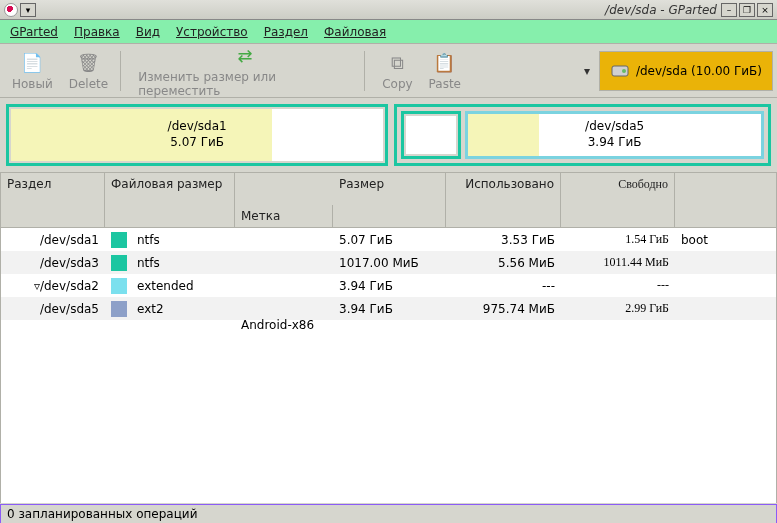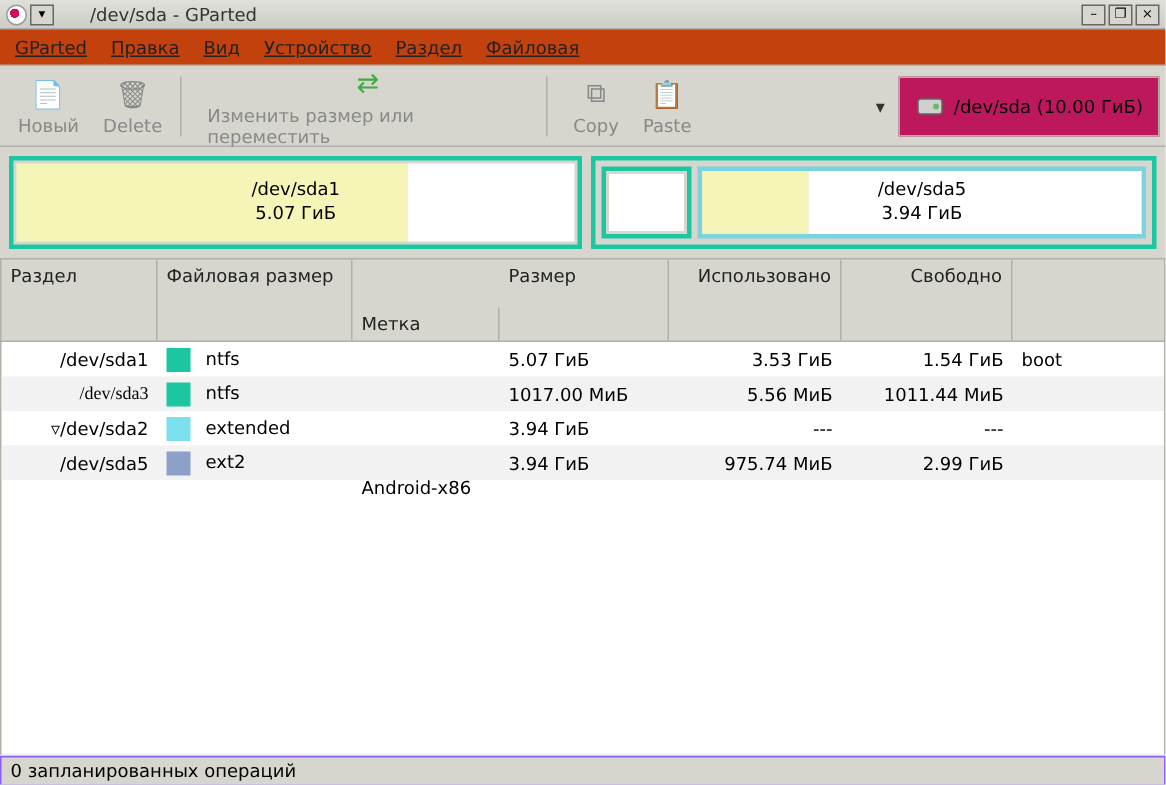--- a/index.html
+++ b/index.html
@@ -1,39 +1,39 @@
 <!DOCTYPE html>
 <html><head>
 <meta charset="utf-8">
 <style>
   * { box-sizing: border-box; margin: 0; padding: 0; }
   body { font-family: "DejaVu Sans", Arial, sans-serif; font-size: 12px; background: #d6d6ce; width: 777px; height: 523px; overflow: hidden; }
   
   
   .titlebar { height: 20px; background: linear-gradient(#e0e0da, #cccdc5); display: flex; align-items: center; border-bottom: 1px solid #888; }
   .titlebar .tb-left { width: 60px; display: flex; gap: 2px; padding-left: 4px; }
-  .titlebar .tb-title { flex: 1; text-align: left; font-size: 12px; color: #333; }
+  .titlebar .tb-title { flex: 1; text-align: right; font-size: 12px; color: #333; font-style: italic; }
   .titlebar .tb-right { width: 60px; display: flex; justify-content: flex-end; gap: 2px; padding-right: 4px; }
   .wb { width: 16px; height: 14px; border: 1px solid #666; background: #d6d6ce; display:flex; align-items:center; justify-content:center; font-size:9px; }
   .debian-swirl { width:14px; height:14px; border-radius:50%; background: radial-gradient(circle at 40% 40%, #d70a53 30%, transparent 31%), #fff; border:1px solid #999; }
 
   
-  .menubar { height: 24px; background: #c2410c; display: flex; align-items: center; padding: 0 6px; gap: 8px; border-bottom: 1px solid #b0b0a8; }
+  .menubar { height: 24px; background: #86efac; display: flex; align-items: center; padding: 0 6px; gap: 8px; border-bottom: 1px solid #b0b0a8; }
   .menu-item { padding: 2px 4px; cursor: pointer; color:#222; }
   .u { text-decoration: underline; }
 
   
   .toolbar { height: 54px; background: #d6d6ce; display: flex; align-items: center; border-bottom: 1px solid #b0b0a8; padding: 2px 4px; }
   .tbtn { display:flex; flex-direction:column; align-items:center; justify-content:center; padding: 2px 8px; gap:2px; color:#888; }
   .tbtn .ic { width:24px; height:24px; display:flex; align-items:center; justify-content:center; font-size:18px; }
   .tsep { width:6px; }
   .tb-spacer { flex:1; }
   .tb-dropdown { width:12px; display:flex; align-items:center; justify-content:center; color:#333; }
   
-  .dev-selector { display:flex; align-items:center; gap:6px; border:1px solid #b0b0a8; background:#be185d; padding: 6px 10px; margin-left:6px; height:40px; }
+  .dev-selector { display:flex; align-items:center; gap:6px; border:1px solid #b0b0a8; background:#eab308; padding: 6px 10px; margin-left:6px; height:40px; }
   .hdd { width:20px; height:20px; }
 
   
   .diskmap { padding: 6px; display:flex; gap:6px; background:#d6d6ce; }
   .dm-block { border: 3px solid; padding:2px; display:flex; }
   .dm-inner { flex:1; display:flex; align-items:center; justify-content:center; position:relative; }
   .dm-fill { position:absolute; left:0; top:0; bottom:0; background:#f5f5b8; }
   .dm-white { position:absolute; right:0; top:0; bottom:0; background:#fff; }
   .dm-text { position:relative; text-align:center; line-height:1.3; z-index:2; }
   .dm1 { flex: 507; border-color:#1bc6a1; height:62px; }
@@ -43,21 +43,21 @@
   .dm3 { width:60px; border:3px solid #1bc6a1; }
   
   
   .table-header { display:flex; background:#d6d6ce; border: 1px solid #b0b0a8; }
   .th { padding:4px 6px; border-right:1px solid #b0b0a8; font-weight:normal; color:#222; }
   .c-part { width:104px; }
   .c-fs { width:130px; }
   .c-lbl { width:98px;margin-top:32px; }
   .c-size { width:113px; text-align:left; }
   .c-used { width:115px; text-align:right; }
-  .c-free { width:114px; text-align:right; }
+  .c-free { width:114px; text-align:right;font-family:Liberation Serif, serif; }
   .c-flags { flex:1; text-align:left; padding-left:8px; }
   
   .table-body { background:#fff; height:275px; overflow:auto; border-left:1px solid #b0b0a8; border-right:1px solid #b0b0a8; }
   .row { display:flex; height:23px; align-items:center; }
   .row:nth-child(even) { background:#f2f2f2; }
   .td { padding: 2px 6px; }
   .fs-swatch { width:16px; height:16px; display:inline-block; vertical-align:middle; margin-right:10px; }
   .sw-ntfs { background:#1bc6a1; }
   .sw-ext2 { background:#8da0c8; }
   .sw-extended { background:#7be0ee; }
@@ -168,21 +168,21 @@
     <div class="row">
       <div class="td c-part" style="padding-left:20px; text-align:right;">/dev/sda1</div>
       <div class="td c-fs"><span class="fs-swatch sw-ntfs"></span>ntfs</div>
       <div class="td c-lbl"></div>
       <div class="td c-size">5.07 ГиБ</div>
       <div class="td c-used">3.53 ГиБ</div>
       <div class="td c-free">1.54 ГиБ</div>
       <div class="td c-flags">boot</div>
     </div>
     <div class="row">
-      <div class="td c-part" style="padding-left:19px; text-align:right;font-family:Liberation Serif, serif;">/dev/sda3</div>
+      <div class="td c-part" style="padding-left:19px; text-align:right;">/dev/sda3</div>
       <div class="td c-fs"><span class="fs-swatch sw-ntfs"></span>ntfs</div>
       <div class="td c-lbl"></div>
       <div class="td c-size">1017.00 МиБ</div>
       <div class="td c-used">5.56 МиБ</div>
       <div class="td c-free">1011.44 МиБ</div>
       <div class="td c-flags"></div>
     </div>
     <div class="row">
       <div class="td c-part" style="padding-left:24px; text-align:right;"><span class="arrow">▿</span>/dev/sda2</div>
       <div class="td c-fs"><span class="fs-swatch sw-extended"></span>extended</div>

